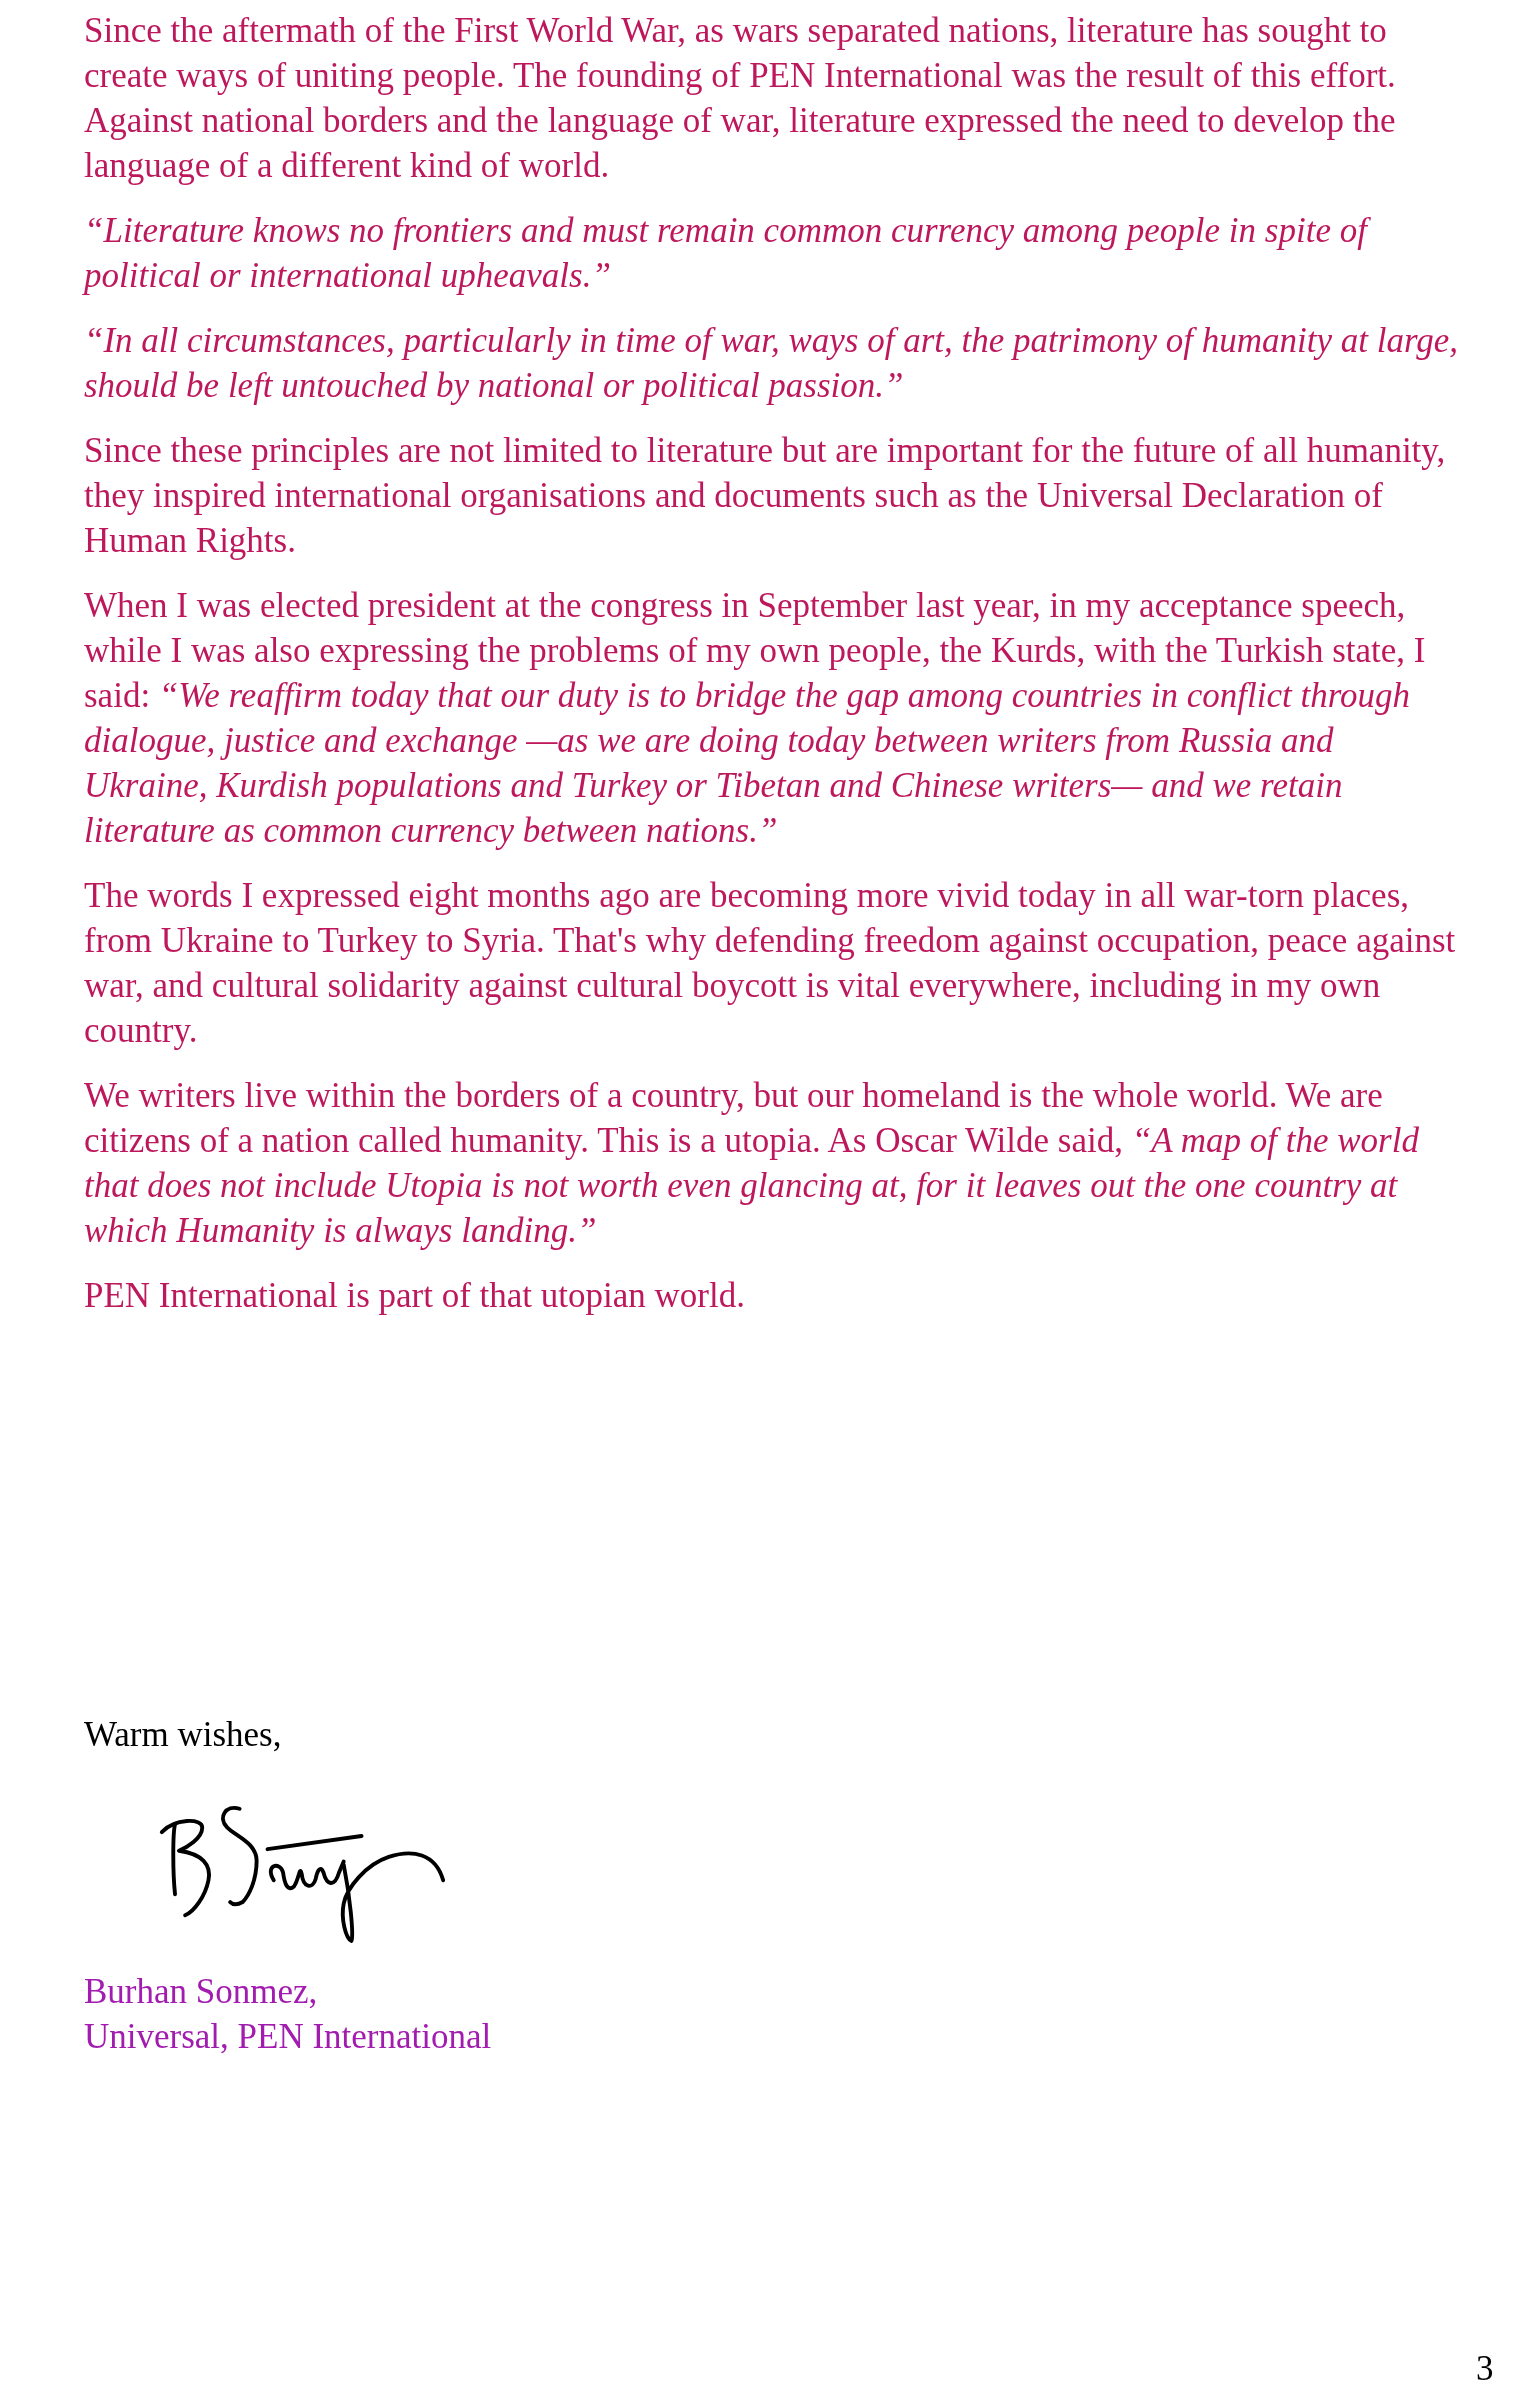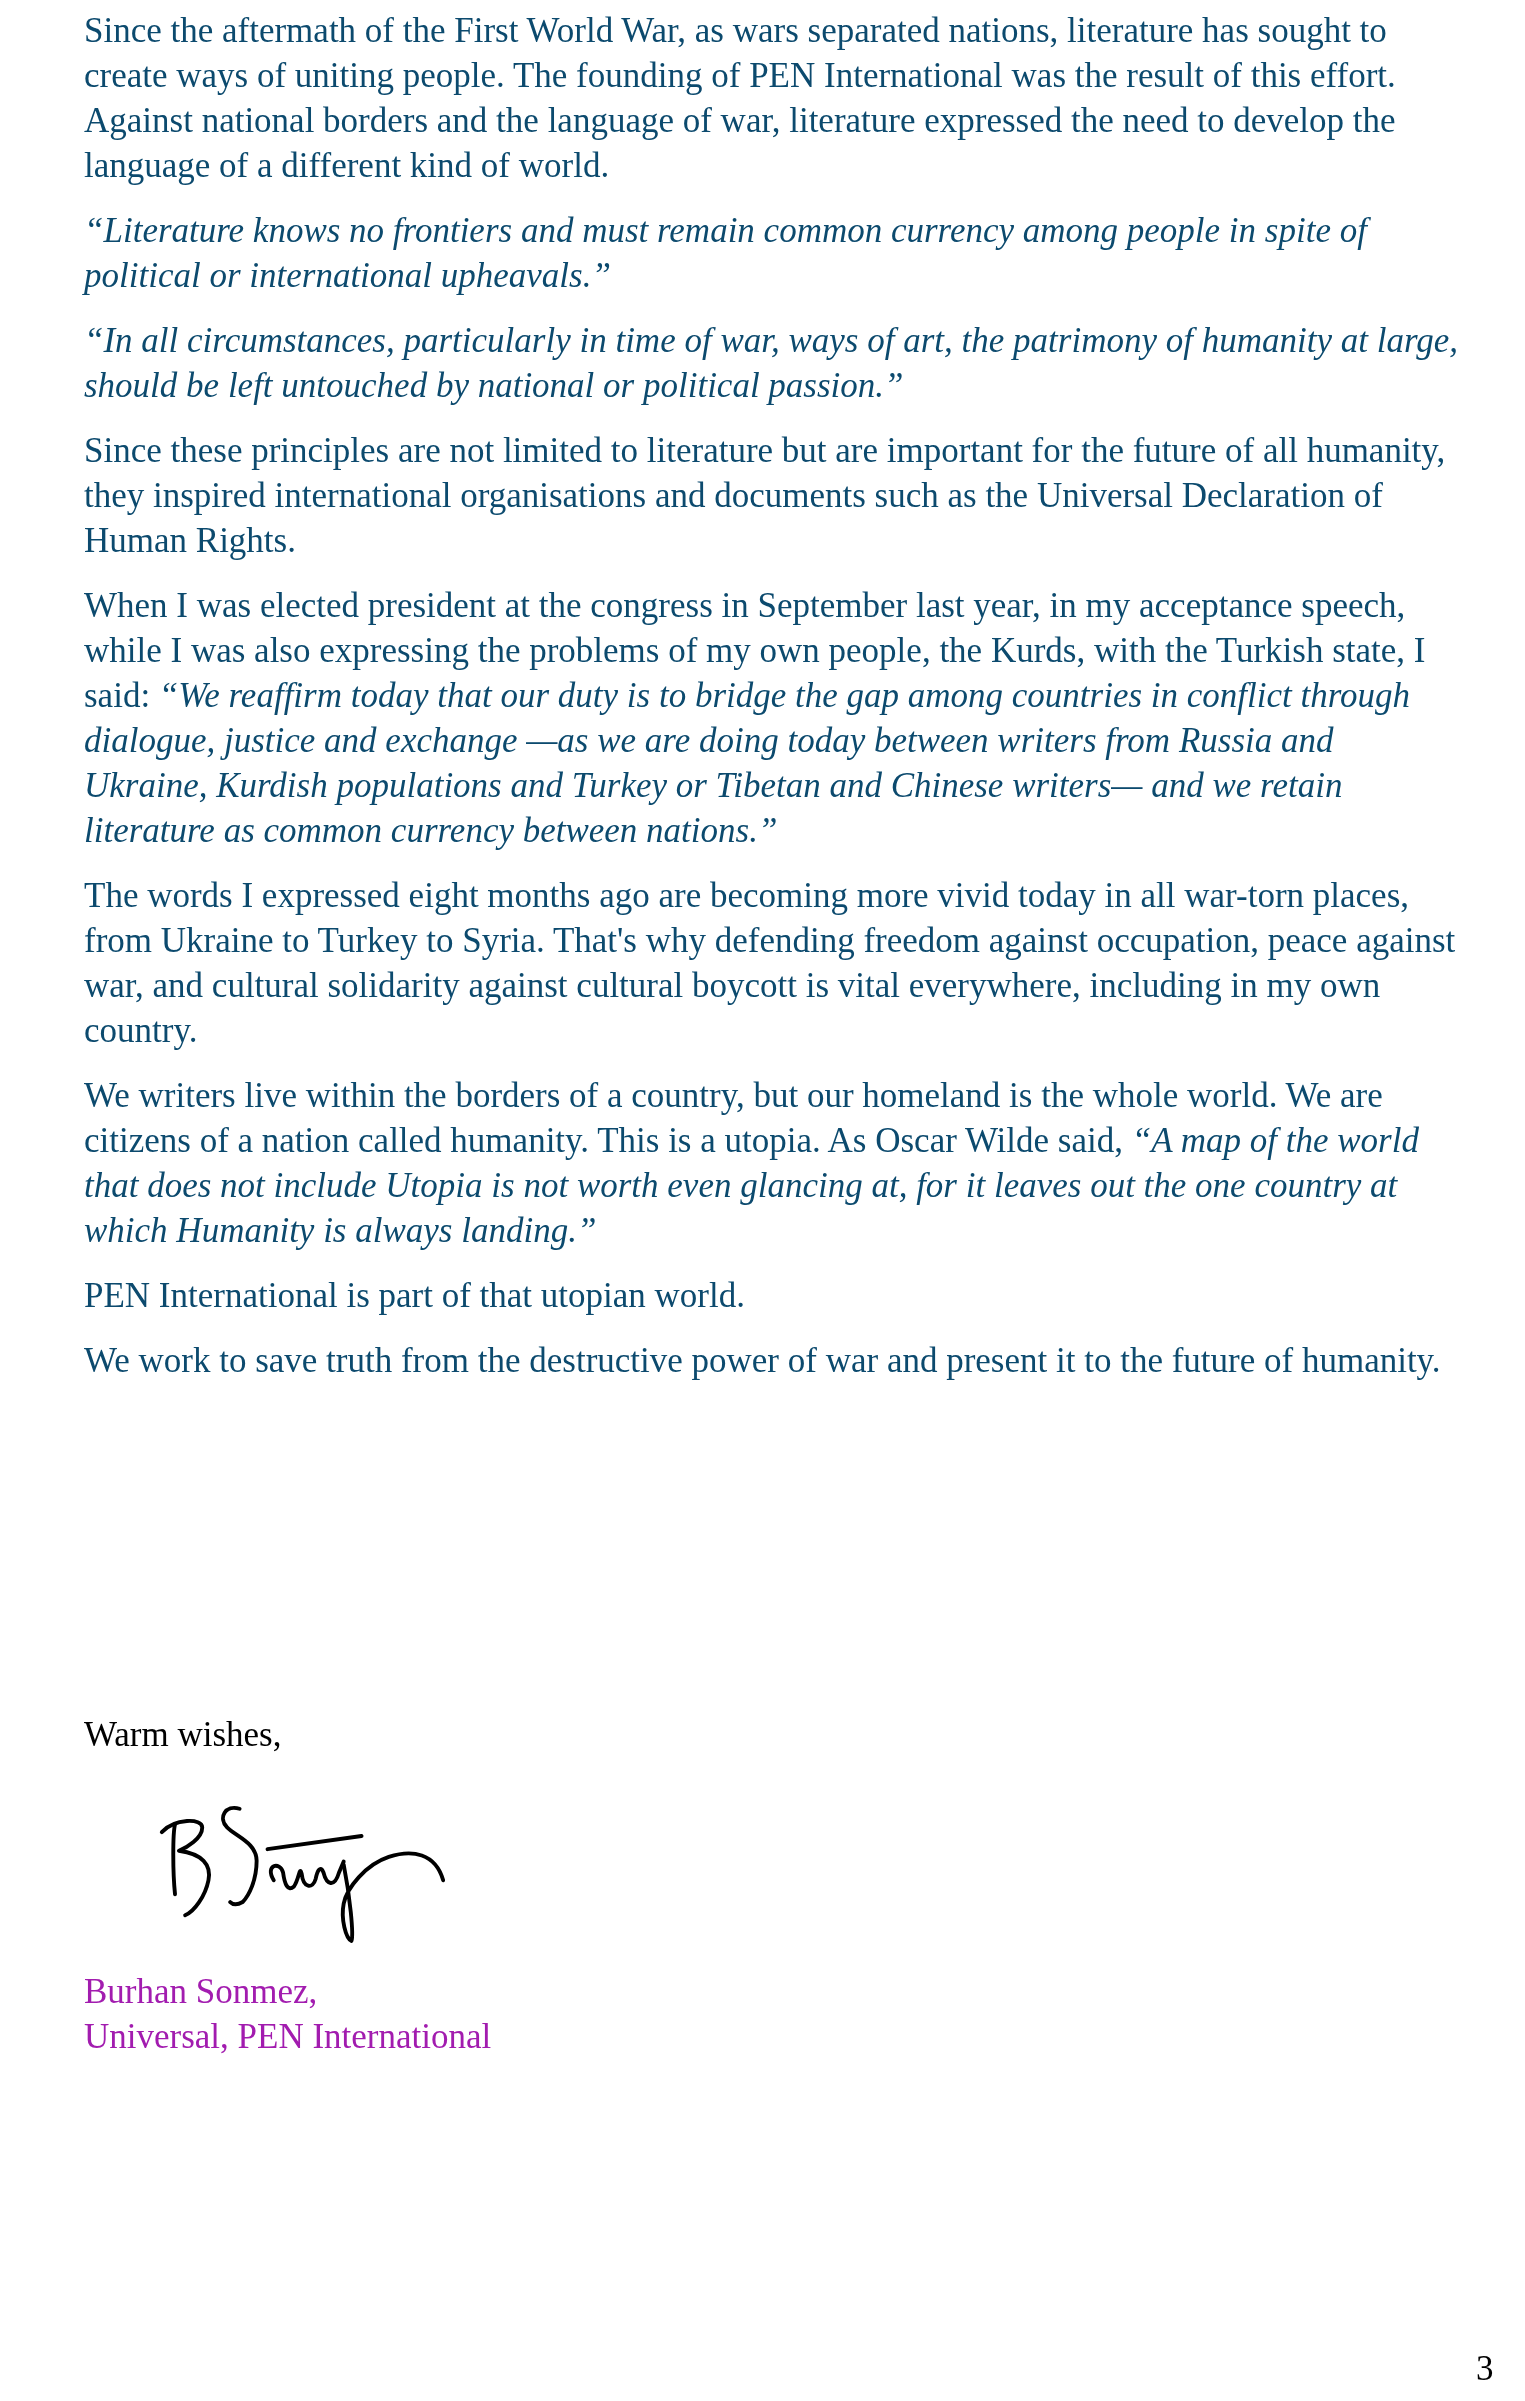--- a/index.html
+++ b/index.html
@@ -1,20 +1,20 @@
 <!DOCTYPE html>
 <html style="font-size:12.4px"><head>
 <meta charset="utf-8">
 <style>
   html, body { margin: 0; padding: 0; background: #ffffff; }
   body { width: 1525px; height: 2401px; position: relative; overflow: hidden; }
   .page {
     position: absolute; left: 84px; top: 7.8px; width: 1375px;
     font-family: "Liberation Serif", "DejaVu Serif", serif;
-    font-size: 35px; line-height: 45px; color: #0c4a6e;
+    font-size: 35px; line-height: 45px; color: #be185d;
   }
   .para { margin: 0 0 20px 0; }
   .quote { font-style: italic; margin-top: 16px; }
   em { font-style: italic; }
   .closing { position: absolute; left: 84px; top: 1672px; font-family: "Liberation Serif", "DejaVu Serif", serif; font-size: 35px; line-height: 45px; color:#000;margin-top:40px; }
   .signature { position: absolute; left: 140px; top: 1787px; width: 311px; height: 171px; }
   .signer { position: absolute; left: 84px; top: 1969px; font-family: "Liberation Serif", "DejaVu Serif", serif; font-size: 35px; line-height: 45px; color:#a21caf; }
   .page-number { position: absolute; left: 1476px; top: 2346px; font-family: "Liberation Serif", "DejaVu Serif", serif; font-size: 35px; line-height: 45px; color:#000; }
 </style>
 </head>
@@ -22,21 +22,20 @@
 
 <div class="page">
   <p class="para"><span>Since the aftermath of the First World War, as wars separated nations, literature has sought to create ways of uniting people. The founding of PEN International was the result of this effort. Against national borders and the language of war, literature expressed the need to develop the language of a different kind of world.</span></p>
   <p class="para quote"><span>“Literature knows no frontiers and must remain common currency among people in spite of political or international upheavals.”</span></p>
   <p class="para quote"><span>“In all circumstances, particularly in time of war, ways of art, the patrimony of humanity at large, should be left untouched by national or political passion.”</span></p>
   <p class="para"><span>Since these principles are not limited to literature but are important for the future of all humanity, they inspired international organisations and documents such as the Universal Declaration of Human Rights.</span></p>
   <p class="para"><span>When I was elected president at the congress in September last year, in my acceptance speech, while I was also expressing the problems of my own people, the Kurds, with the Turkish state, I said: </span><em>“We reaffirm today that our duty is to bridge the gap among countries in conflict through dialogue, justice and exchange —as we are doing today between writers from Russia and Ukraine, Kurdish populations and Turkey or Tibetan and Chinese writers— and we retain literature as common currency between nations.”</em></p>
   <p class="para"><span>The words I expressed eight months ago are becoming more vivid today in all war-torn places, from Ukraine to Turkey to Syria. That's why defending freedom against occupation, peace against war, and cultural solidarity against cultural boycott is vital everywhere, including in my own country.</span></p>
   <p class="para"><span>We writers live within the borders of a country, but our homeland is the whole world. We are citizens of a nation called humanity. This is a utopia. As Oscar Wilde said, </span><em>“A map of the world that does not include Utopia is not worth even glancing at, for it leaves out the one country at which Humanity is always landing.”</em></p>
   <p class="para"><span>PEN International is part of that utopian world.</span></p>
-  <p class="para"><span>We work to save truth from the destructive power of war and present it to the future of humanity.</span></p>
 </div>
 
 <div class="closing">Warm wishes,</div>
 
 <div class="signature">
   <svg width="311" height="171" viewBox="0 0 400 220" fill="none" stroke="#000" stroke-width="5" stroke-linecap="round" stroke-linejoin="round">
 
     <path d="M45 48 C 42 60, 42 110, 45 138"></path>
     <path d="M28 58 C 45 40, 80 40, 80 52 C 80 66, 60 78, 50 82 C 80 86, 92 100, 88 120 C 84 140, 70 160, 58 165"></path>
 

